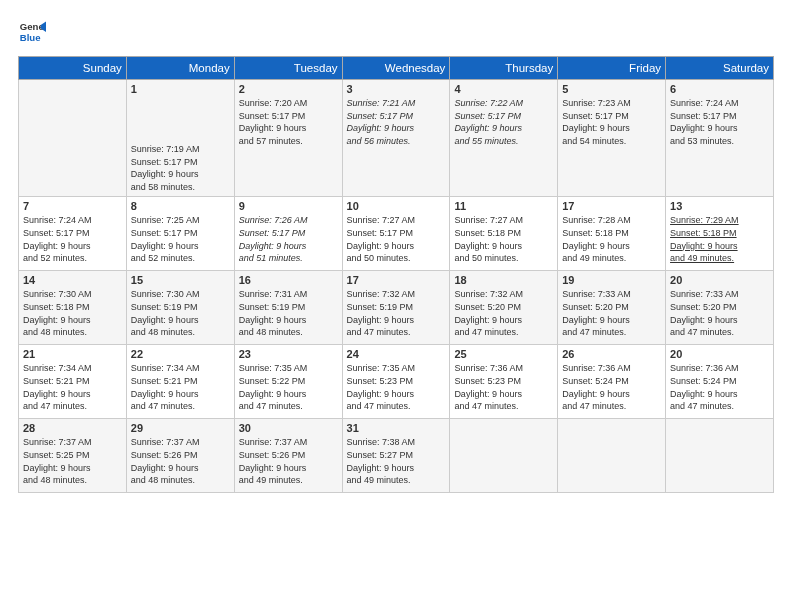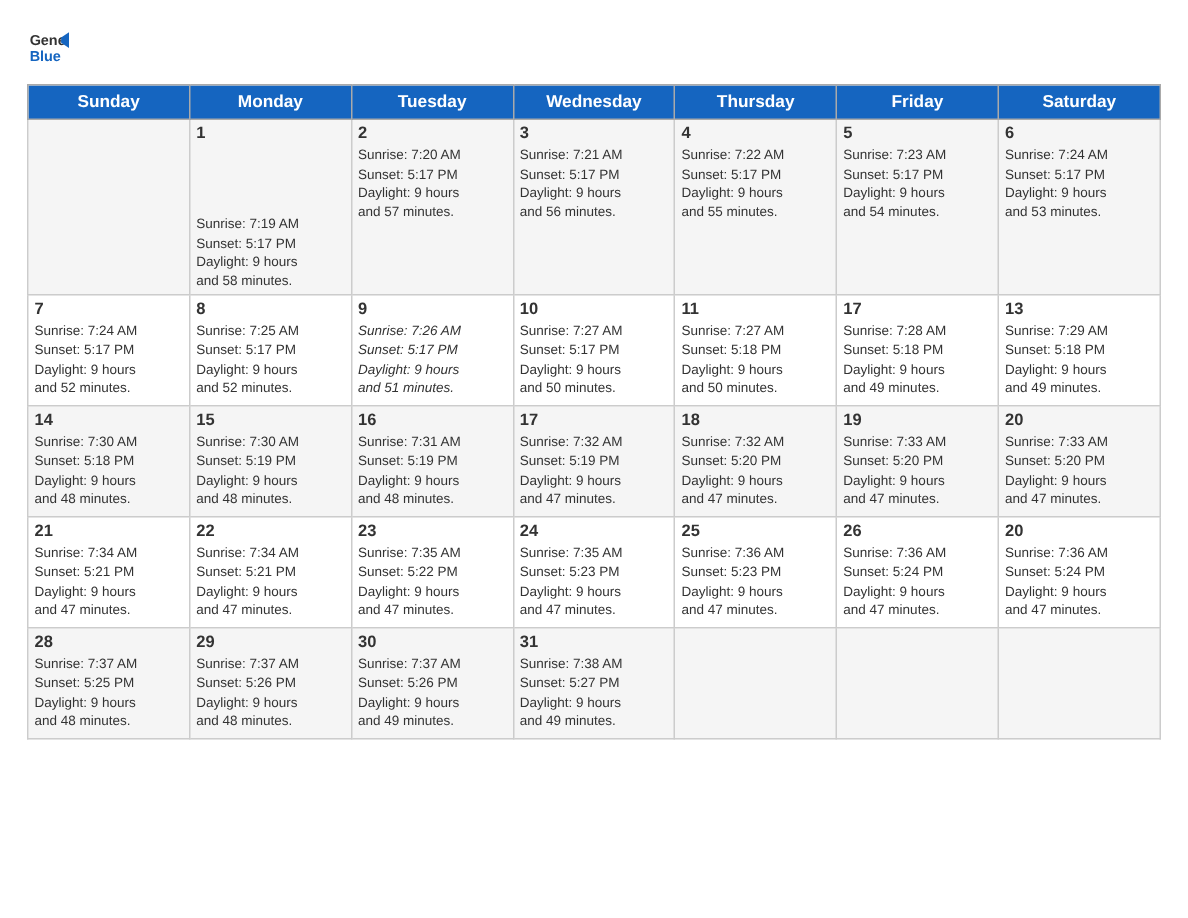--- a/index.html
+++ b/index.html
@@ -49,22 +49,22 @@
       border-collapse: collapse;
       table-layout: fixed;
     }
     thead tr {
       background-color: #1565c0;
       color: #fff;
     }
     thead th {
       padding: 5px 4px;
       font-size: 11.5px;
-      font-weight: bold;
-      text-align: center;
+      font-weight: normal;
+      text-align: right;
       border: 1px solid #aaa;
     }
     tbody tr {
       vertical-align: top;
     }
     tbody tr:nth-child(odd) {
       background-color: #f5f5f5;
     }
     tbody tr:nth-child(even) {
       background-color: #ffffff;
@@ -131,28 +131,28 @@
           </td>
           <td>
             <span class="day-num">2</span>
             <div class="day-info" style="white-space: pre-line;">Sunrise: 7:20 AM
 Sunset: 5:17 PM
 Daylight: 9 hours
 and 57 minutes.</div>
           </td>
           <td>
             <span class="day-num">3</span>
-            <div class="day-info" style="white-space: pre-line;">Sunrise: 7:21 AM
+            <div class="day-info" style="white-space: pre-line; font-style: italic;">Sunrise: 7:21 AM
 Sunset: 5:17 PM
 Daylight: 9 hours
 and 56 minutes.</div>
           </td>
           <td>
             <span class="day-num">4</span>
-            <div class="day-info" style="white-space: pre-line;">Sunrise: 7:22 AM
+            <div class="day-info" style="white-space: pre-line; font-style: italic;">Sunrise: 7:22 AM
 Sunset: 5:17 PM
 Daylight: 9 hours
 and 55 minutes.</div>
           </td>
           <td>
             <span class="day-num">5</span>
             <div class="day-info" style="white-space: pre-line;">Sunrise: 7:23 AM
 Sunset: 5:17 PM
 Daylight: 9 hours
 and 54 minutes.</div>
@@ -203,21 +203,21 @@
           </td>
           <td>
             <span class="day-num">17</span>
             <div class="day-info" style="white-space: pre-line;">Sunrise: 7:28 AM
 Sunset: 5:18 PM
 Daylight: 9 hours
 and 49 minutes.</div>
           </td>
           <td>
             <span class="day-num">13</span>
-            <div class="day-info" style="white-space: pre-line;">Sunrise: 7:29 AM
+            <div class="day-info" style="white-space: pre-line; text-decoration: underline;">Sunrise: 7:29 AM
 Sunset: 5:18 PM
 Daylight: 9 hours
 and 49 minutes.</div>
           </td>
         </tr>
         <tr>
           <td>
             <span class="day-num">14</span>
             <div class="day-info" style="white-space: pre-line;">Sunrise: 7:30 AM
 Sunset: 5:18 PM

